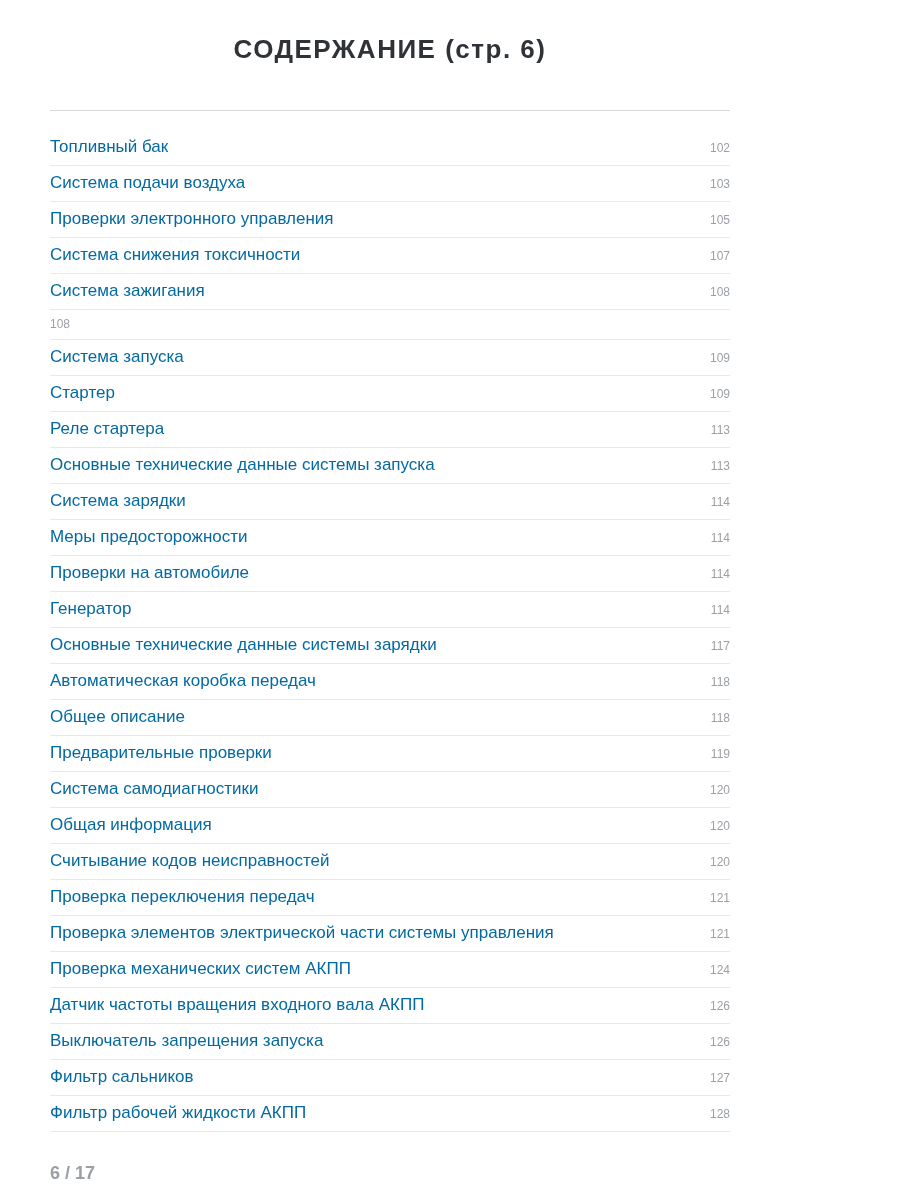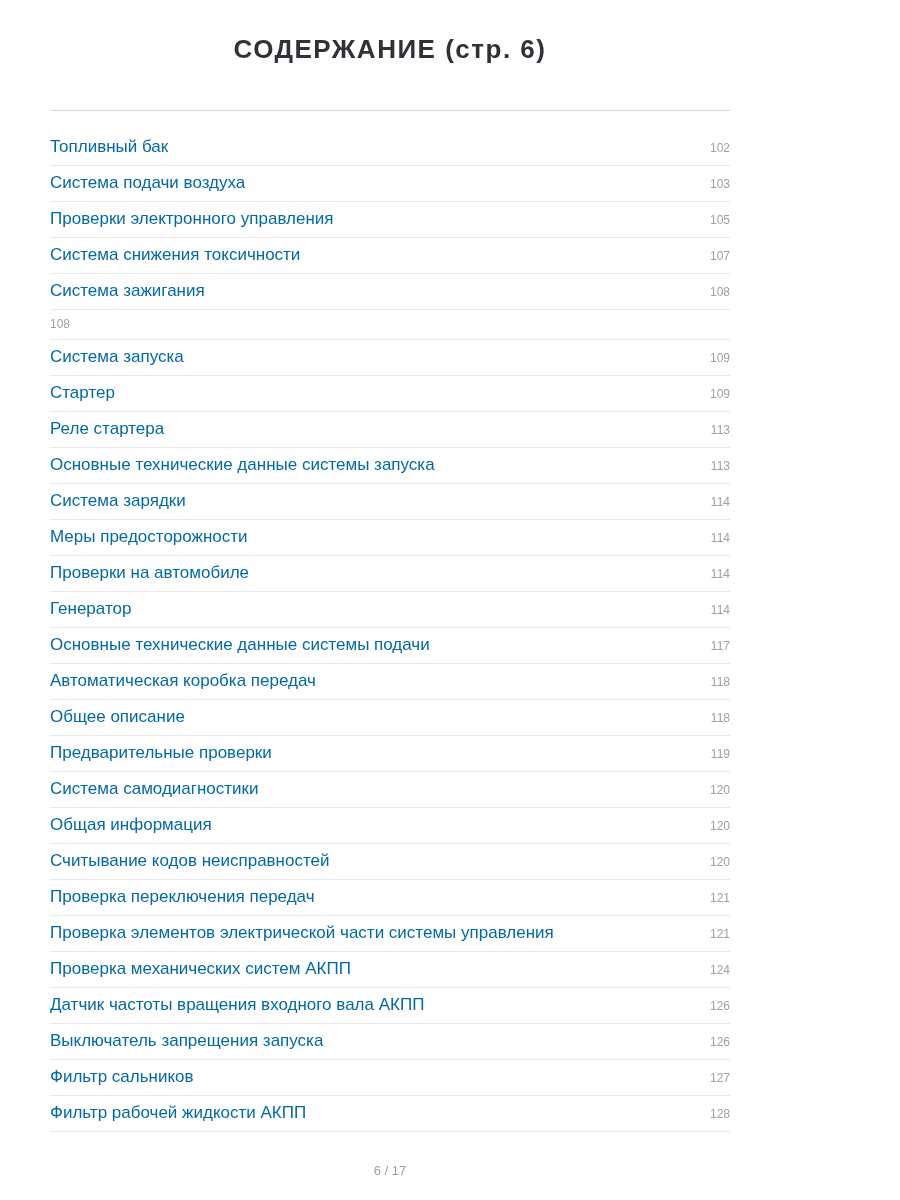--- a/index.html
+++ b/index.html
@@ -48,24 +48,24 @@
   .toc-label {
     font-size: 17px;
     color: #0369a1;
   }
   .toc-page {
     font-size: 12px;
     color: #9aa0a6;
   }
   .page-footer {
     margin-top: auto;
-    text-align: center;
-    font-size: 13px;
+    font-size: 18px;
     color: #9aa0a6;
     padding-top: 20px;
+    font-weight: bold;
   }
 </style>
 </head>
 <body>
 
 <div class="page">
   <h1 class="page-title">СОДЕРЖАНИЕ (стр. 6)</h1>
   <hr class="title-divider">
   <ul class="toc-list" id="toc-list">
   <li class="toc-row">
@@ -131,21 +131,21 @@
     <span class="toc-label">Проверки на автомобиле</span>
     <span class="toc-page">114</span>
   </li>
 
   <li class="toc-row">
     <span class="toc-label">Генератор</span>
     <span class="toc-page">114</span>
   </li>
 
   <li class="toc-row">
-    <span class="toc-label">Основные технические данные системы подачи</span>
+    <span class="toc-label">Основные технические данные системы зарядки</span>
     <span class="toc-page">117</span>
   </li>
 
   <li class="toc-row">
     <span class="toc-label">Автоматическая коробка передач</span>
     <span class="toc-page">118</span>
   </li>
 
   <li class="toc-row">
     <span class="toc-label">Общее описание</span>

